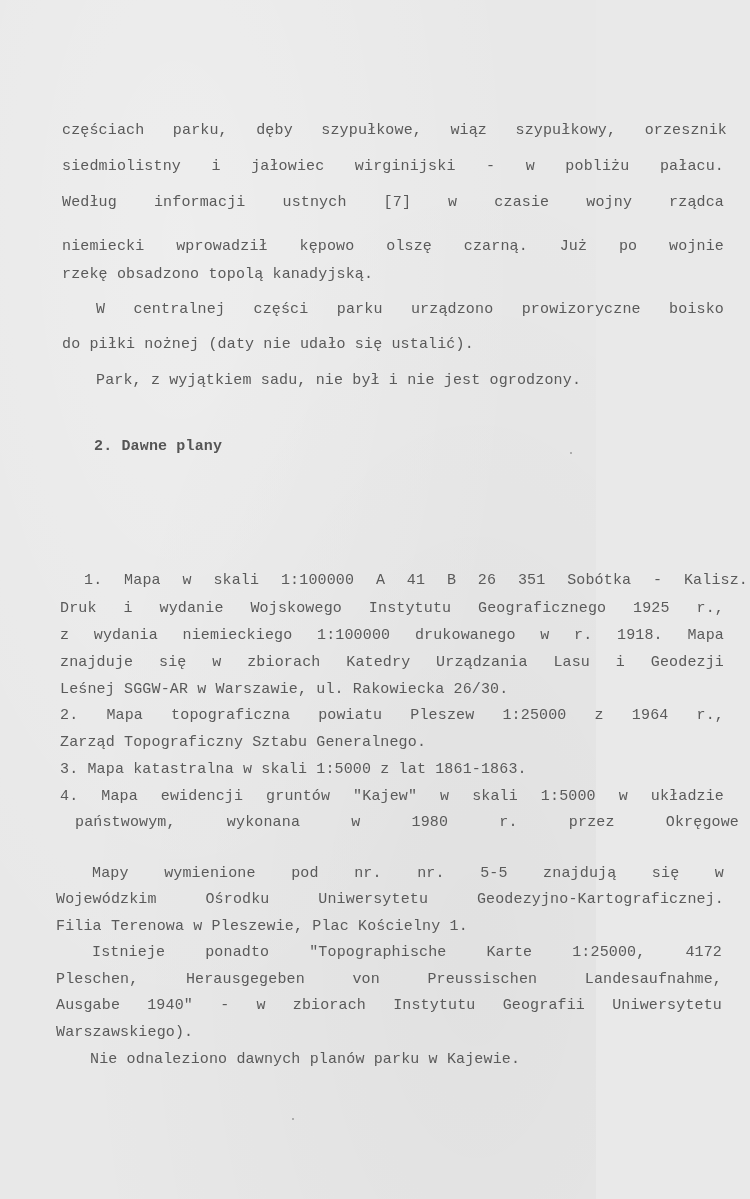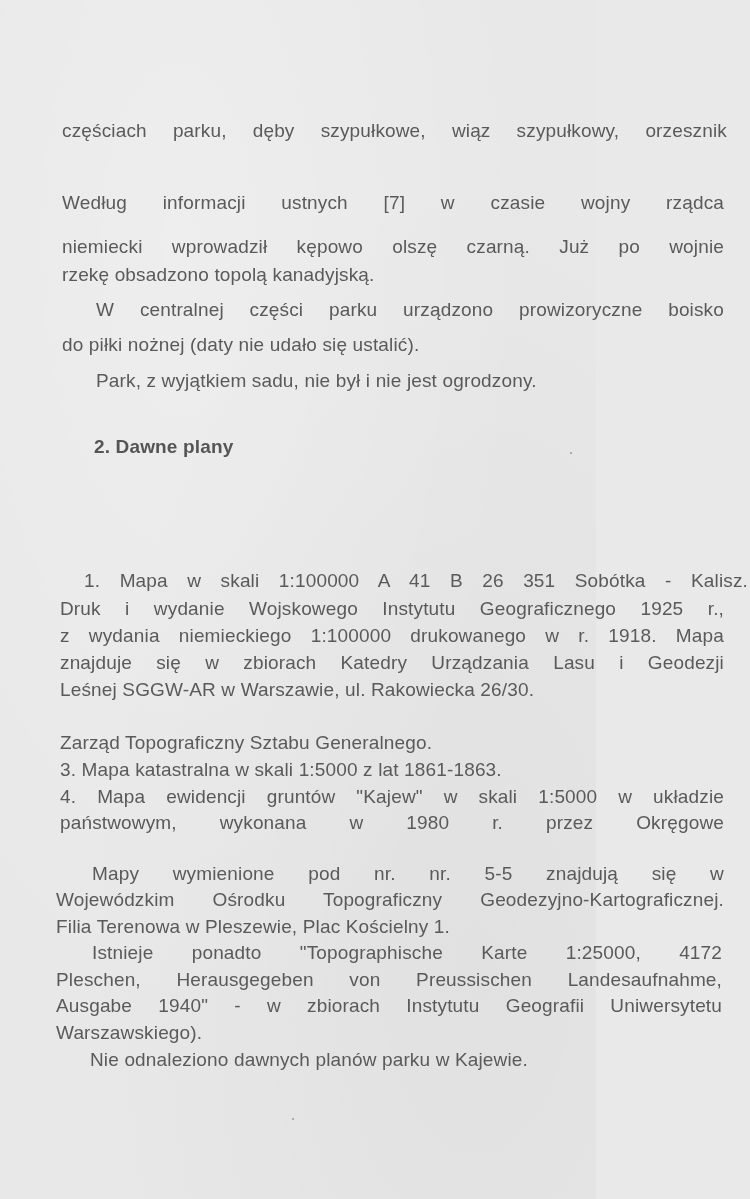--- a/index.html
+++ b/index.html
@@ -15,23 +15,23 @@
     }
     .page {
       position: absolute;
       left: 0; top: 0;
       width: 596px;
       height: 1199px;
       background:
         radial-gradient(ellipse at 30% 20%, rgba(255,255,255,0.25), rgba(255,255,255,0) 60%),
         radial-gradient(ellipse at 80% 80%, rgba(0,0,0,0.03), rgba(0,0,0,0) 60%),
         #e8e8e8;
-      font-family: Liberation Sans, sans-serif;
+      font-family: Liberation Mono, monospace;
       color: #5a5a5a;
-      font-size: 19px;
+      font-size: 15px;
       letter-spacing: 0.15px;
     }
     .line {
       position: absolute;
       white-space: nowrap;
       line-height: 16px;
     }
     .justify {
       display: flex;
       justify-content: space-between;
@@ -49,20 +49,23 @@
       border-radius: 50%;
     }
   </style>
 </head>
 <body>
 
 <div class="page">
 
   <div class="line justify" style="left:62px; top:123px; width:665px;">
     <span style="display:block; width:100%; text-align:justify; text-align-last:justify; white-space:normal;">częściach parku, dęby szypułkowe, wiąz szypułkowy, orzesznik</span>
+  </div>
+  <div class="line justify" style="left:62px; top:159px; width:662px;">
+    <span style="display:block; width:100%; text-align:justify; text-align-last:justify; white-space:normal;">siedmiolistny i jałowiec wirginijski - w pobliżu pałacu.</span>
   </div>
   <div class="line justify" style="left:62px; top:195px; width:662px;">
     <span style="display:block; width:100%; text-align:justify; text-align-last:justify; white-space:normal; word-spacing:0;">Według informacji ustnych [7] w czasie wojny rządca</span>
   </div>
   <div class="line justify" style="left:62px; top:231px; width:662px;">
     <span style="display:block; width:100%; text-align:justify; text-align-last:justify; white-space:normal;margin-top:8px;">niemiecki wprowadził kępowo olszę czarną. Już po wojnie</span>
   </div>
   <div class="line" style="left:62px; top:267px;">rzekę obsadzono topolą kanadyjską.</div>
 
   <div class="line justify" style="left:96px; top:302px; width:628px;">
@@ -83,36 +86,39 @@
     <span style="display:block; width:100%; text-align:justify; text-align-last:justify; white-space:normal;">Druk i wydanie Wojskowego Instytutu Geograficznego 1925 r.,</span>
   </div>
   <div class="line justify" style="left:60px; top:628px; width:664px;">
     <span style="display:block; width:100%; text-align:justify; text-align-last:justify; white-space:normal;">z wydania niemieckiego 1:100000 drukowanego w r. 1918. Mapa</span>
   </div>
   <div class="line justify" style="left:60px; top:655px; width:664px;">
     <span style="display:block; width:100%; text-align:justify; text-align-last:justify; white-space:normal;">znajduje się w zbiorach Katedry Urządzania Lasu i Geodezji</span>
   </div>
   <div class="line" style="left:60px; top:682px;">Leśnej SGGW-AR w Warszawie, ul. Rakowiecka 26/30.</div>
 
+  <div class="line justify" style="left:60px; top:708px; width:664px;">
+    <span style="display:block; width:100%; text-align:justify; text-align-last:justify; white-space:normal;">2. Mapa topograficzna powiatu Pleszew 1:25000 z 1964 r.,</span>
+  </div>
   <div class="line" style="left:60px; top:735px;">Zarząd Topograficzny Sztabu Generalnego.</div>
 
   <div class="line" style="left:60px; top:762px;">3. Mapa katastralna w skali 1:5000 z lat 1861-1863.</div>
 
   <div class="line justify" style="left:60px; top:789px; width:664px;">
     <span style="display:block; width:100%; text-align:justify; text-align-last:justify; white-space:normal;">4. Mapa ewidencji gruntów "Kajew" w skali 1:5000 w układzie</span>
   </div>
-  <div class="line justify" style="left:60px; top:815px; width:664px;">
+  <div class="line justify" style="left:75px; top:815px; width:664px;">
     <span style="display:block; width:100%; text-align:justify; text-align-last:justify; white-space:normal;">państwowym, wykonana w 1980 r. przez Okręgowe</span>
   </div>
 
   <div class="line justify" style="left:92px; top:866px; width:632px;">
     <span style="display:block; width:100%; text-align:justify; text-align-last:justify; white-space:normal;">Mapy wymienione pod nr. nr. 5-5 znajdują się w</span>
   </div>
   <div class="line justify" style="left:56px; top:892px; width:668px;">
-    <span style="display:block; width:100%; text-align:justify; text-align-last:justify; white-space:normal;">Wojewódzkim Ośrodku Topograficzny Geodezyjno-Kartograficznej.</span>
+    <span style="display:block; width:100%; text-align:justify; text-align-last:justify; white-space:normal;">Wojewódzkim Ośrodku Uniwersytetu Geodezyjno-Kartograficznej.</span>
   </div>
   <div class="line" style="left:56px; top:919px;">Filia Terenowa w Pleszewie, Plac Kościelny 1.</div>
 
   <div class="line justify" style="left:92px; top:945px; width:630px;">
     <span style="display:block; width:100%; text-align:justify; text-align-last:justify; white-space:normal;">Istnieje ponadto "Topographische Karte 1:25000, 4172</span>
   </div>
   <div class="line justify" style="left:56px; top:972px; width:666px;">
     <span style="display:block; width:100%; text-align:justify; text-align-last:justify; white-space:normal;">Pleschen, Herausgegeben von Preussischen Landesaufnahme,</span>
   </div>
   <div class="line justify" style="left:56px; top:998px; width:666px;">

